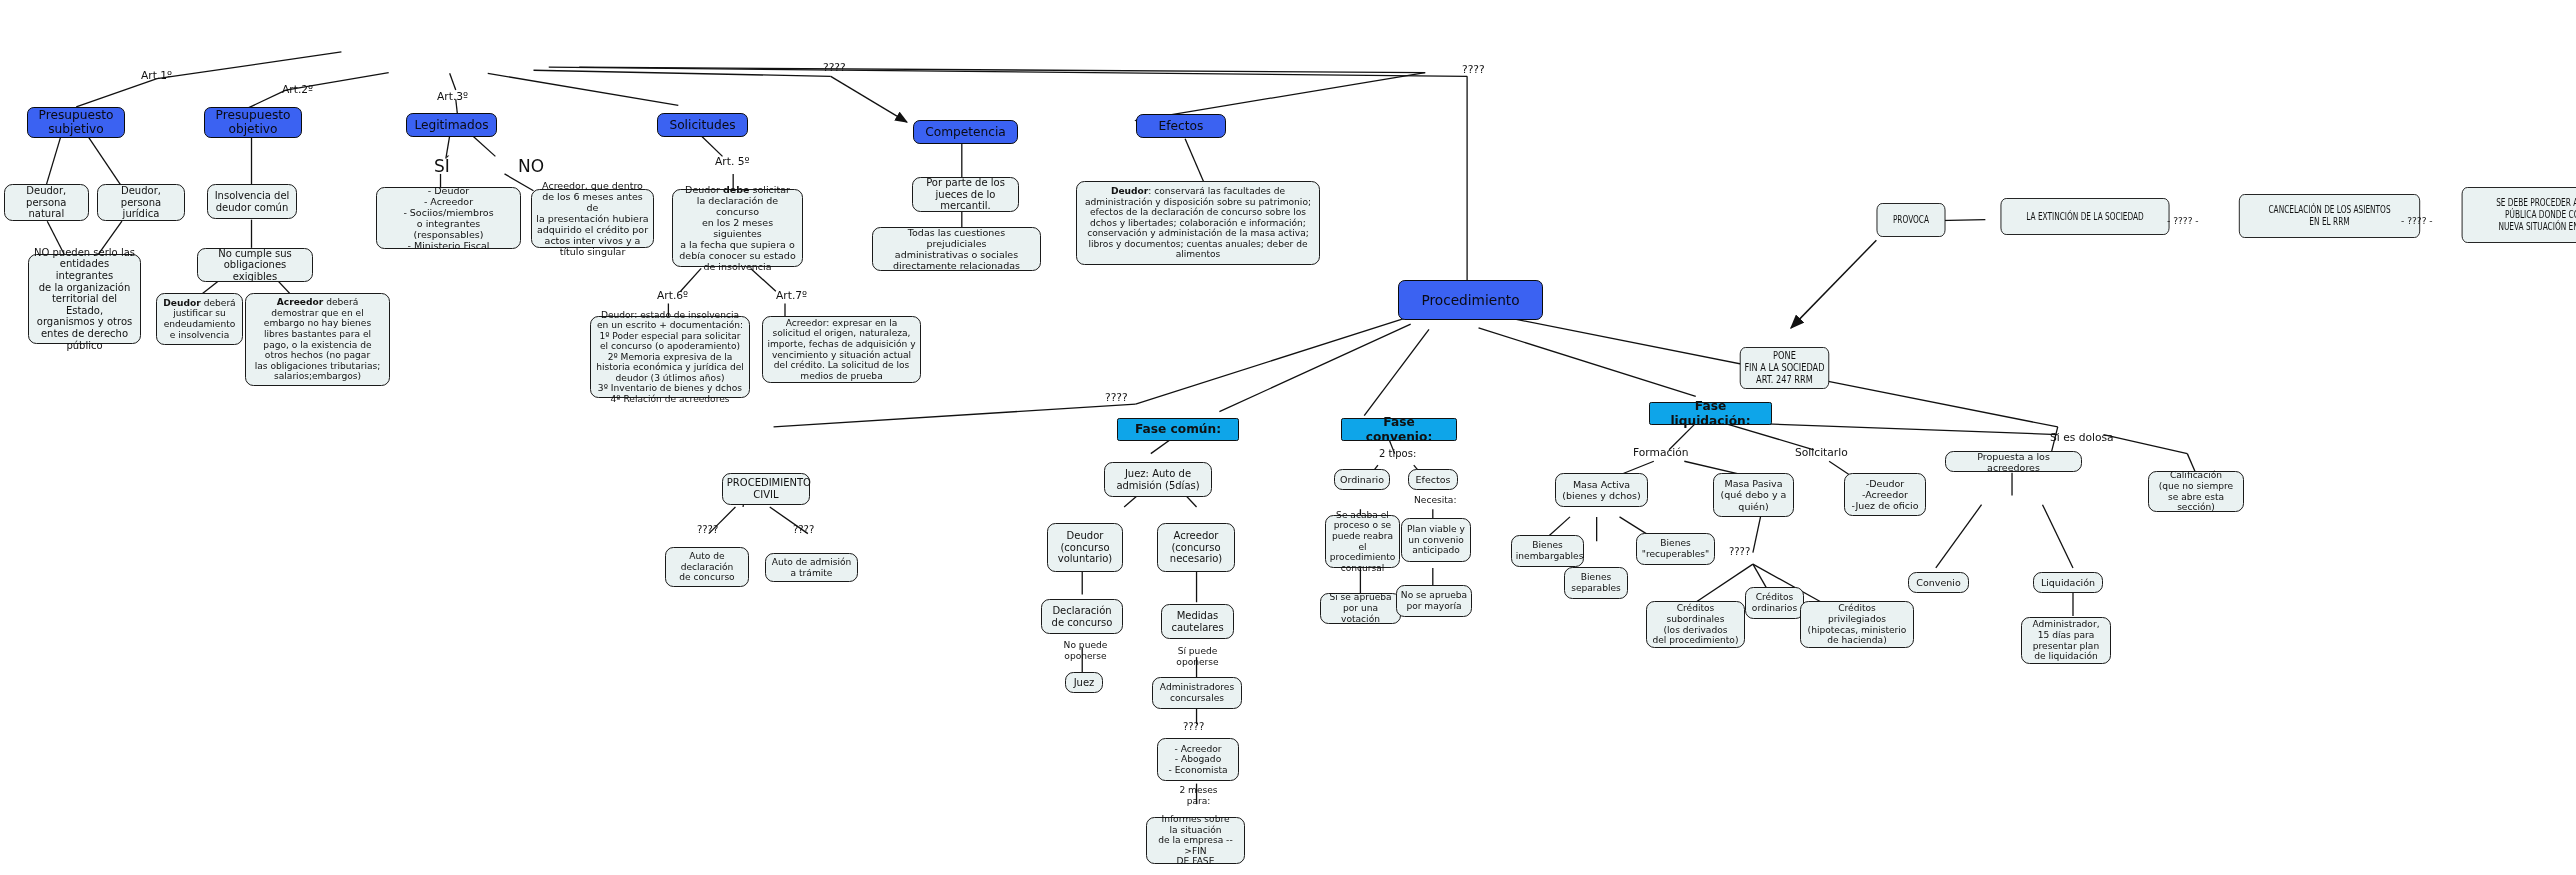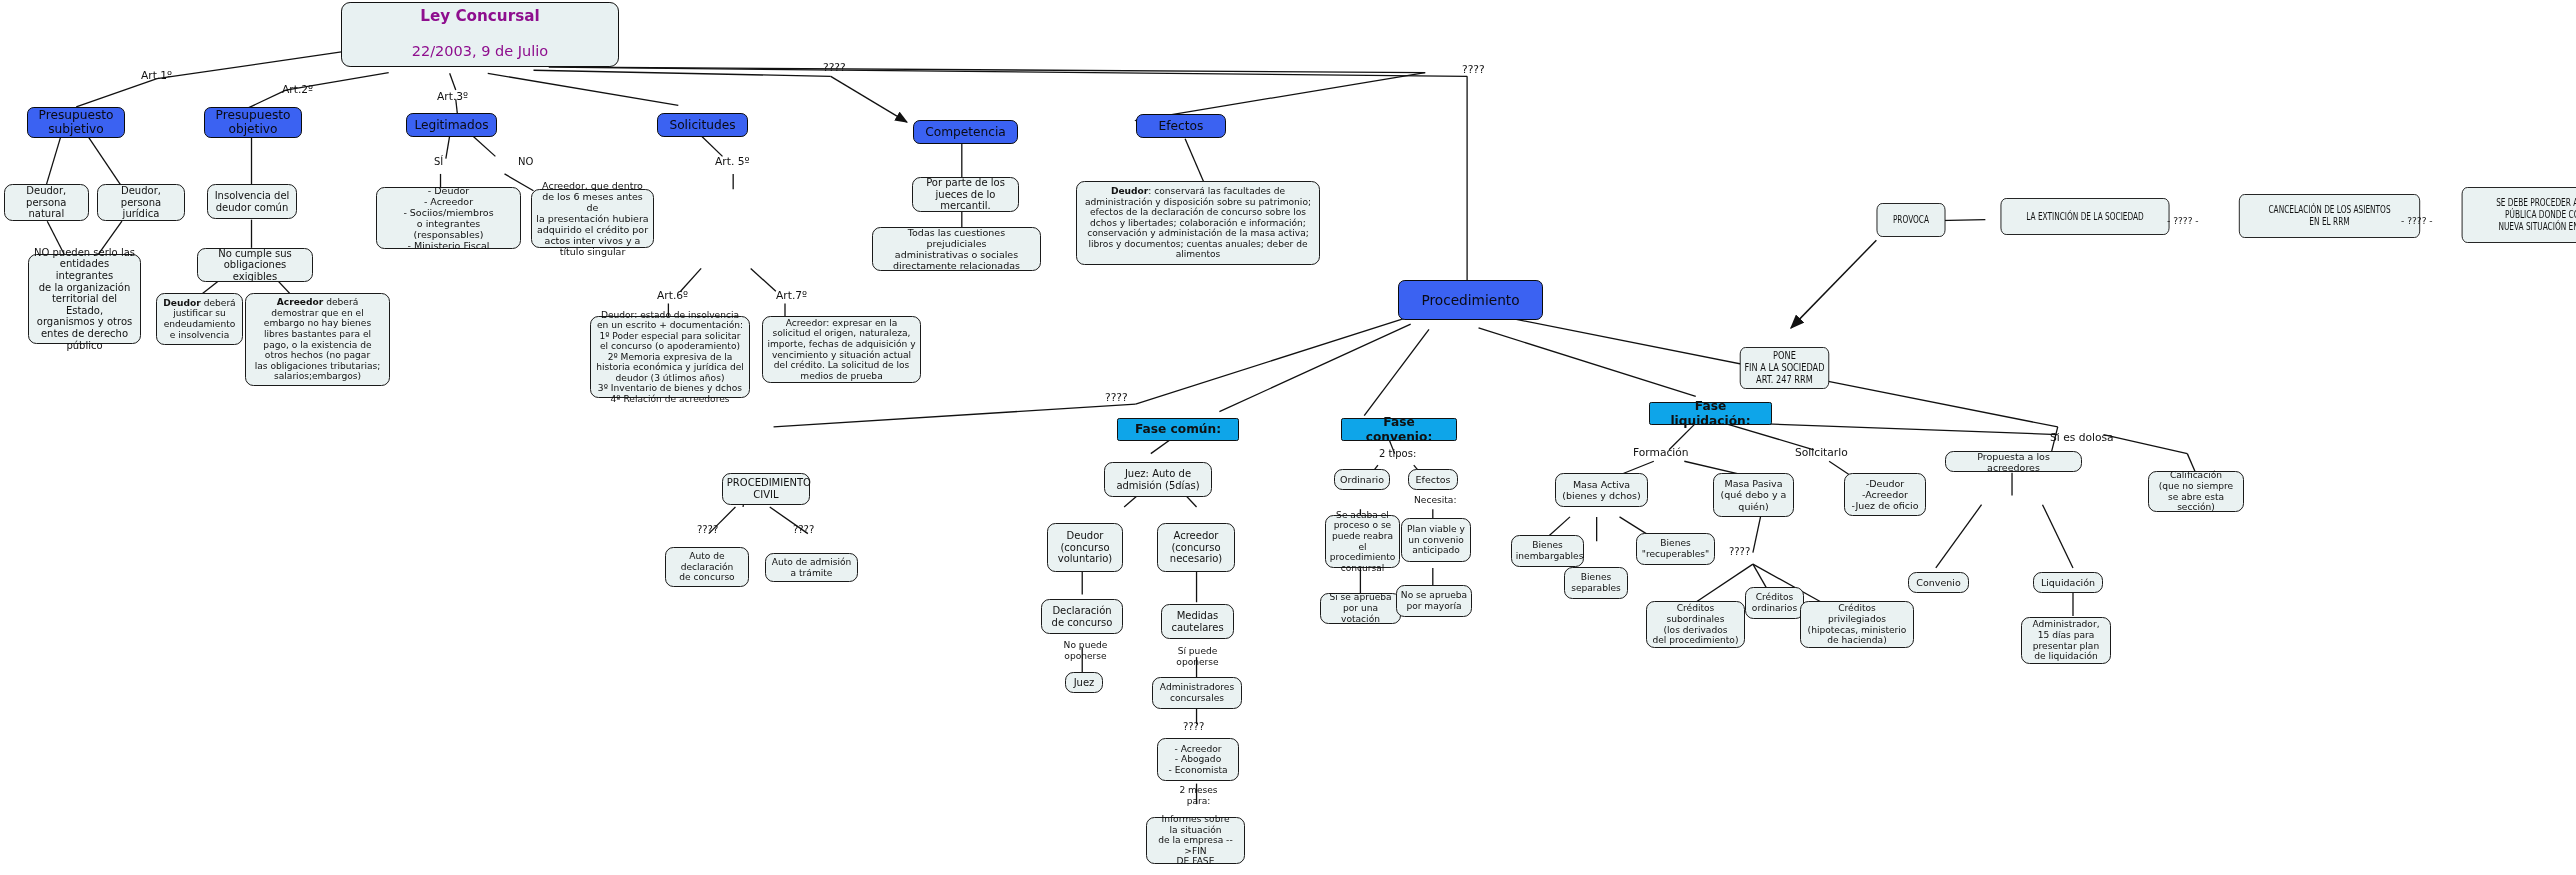--- a/index.html
+++ b/index.html
@@ -39,21 +39,21 @@
     color:#111;font-size:10px;line-height:1.2;padding:2.3px 4.6px;
     font-family:"Liberation Sans Narrow","DejaVu Sans Condensed","Liberation Sans",sans-serif;
     transform:scaleX(0.82);
   }
   
   .elabel{position:absolute;font-size:10px;color:#111;white-space:pre-line;text-align:center;line-height:1.18;}
   .elabel.caps{font-family:"Liberation Sans Narrow","DejaVu Sans","Liberation Sans",sans-serif;}
   .b{font-weight:bold;}
   .fs12{font-size:9.1px;}
   .fs14{font-size:10.7px;}
-  .fs15{font-size:10px;}
+  .fs15{font-size:17px;}
 </style>
 </head>
 <body>
 
 <div id="canvas">
 
   <svg id="edges" viewBox="0 0 3380 1149">
     <defs>
       <marker id="arr" markerWidth="10" markerHeight="8" refX="9" refY="4" orient="auto">
         <path d="M0,0 L10,4 L0,8 z" fill="#111"></path>
@@ -159,26 +159,20 @@
       <path d="M2640,620 L2640,650"></path>
       <path d="M2600,662 L2540,745"></path>
       <path d="M2680,662 L2720,745"></path>
       <path d="M2720,775 L2720,808"></path>
 
       <path d="M2760,570 L2870,595"></path>
       <path d="M2870,595 L2880,618"></path>
     </g>
   </svg>
 
-  <div class="node root" style="left:341px;top:1.5px;width:278px;height:65px;">
-    <span>
-      <span class="t1">Ley Concursal</span>
-      <span class="t2">22/2003, 9 de Julio</span>
-    </span>
-  </div>
 
   <div class="elabel fs14" style="left:141px;top:70px;">Art.1º</div>
   <div class="elabel fs14" style="left:282px;top:84px;">Art.2º</div>
   <div class="elabel fs14" style="left:437px;top:91px;">Art.3º</div>
   <div class="elabel fs14" style="left:823px;top:62px;">????</div>
   <div class="elabel fs14" style="left:1462px;top:64px;">????</div>
 
   <div class="node blue" style="left:27px;top:107px;width:98px;height:30.5px;">
     <span>Presupuesto
 subjetivo</span>
@@ -269,20 +263,28 @@
     <span>Acreedor, que dentro
 de los 6 meses antes de
 la presentación hubiera
 adquirido el crédito por
 actos inter vivos y a
 título singular</span>
     </div>
 
   <div class="elabel fs14" style="left:715px;top:156px;">Art. 5º</div>
 
+  <div class="node leaf" style="left:672px;top:189px;width:131px;height:78px;font-size:9.5px;">
+    <span><span>Deudor </span><b class="b">debe</b><span> solicitar
+la declaración de concurso
+en los 2 meses siguientes
+a la fecha que supiera o
+debía conocer su estado
+de insolvencia</span></span>
+    </div>
 
   <div class="elabel fs14" style="left:657px;top:290px;">Art.6º</div>
   <div class="elabel fs14" style="left:776px;top:290px;">Art.7º</div>
 
   <div class="node leaf" style="left:590px;top:316px;width:160px;height:82px;font-size:9.1px;">
     <span>Deudor: estado de insolvencia
 en un escrito + documentación:
 1º Poder especial para solicitar
 el concurso (o apoderamiento)
 2º Memoria expresiva de la

